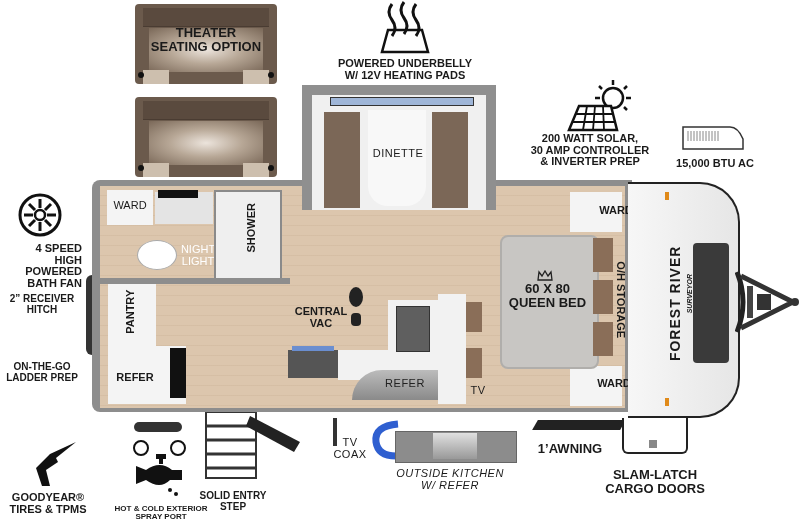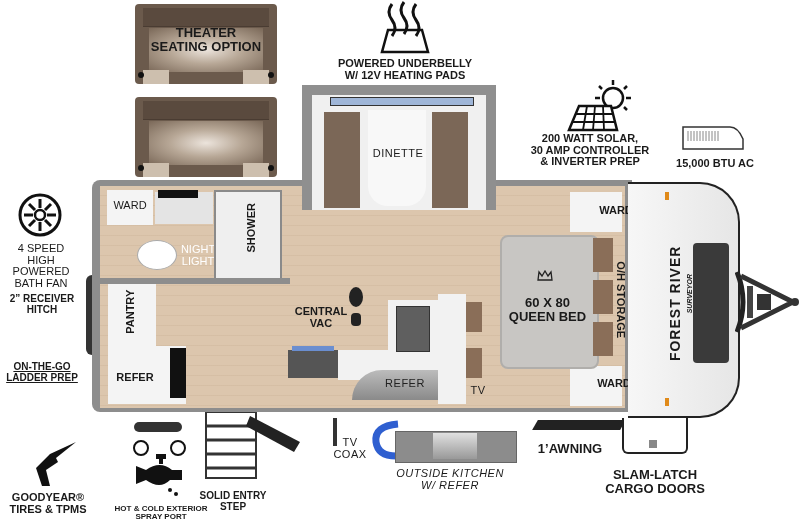--- a/index.html
+++ b/index.html
@@ -109,26 +109,26 @@
     <line x1="23" y1="7" x2="23" y2="16"></line>
       <line x1="23" y1="30" x2="23" y2="39"></line>
     <line x1="7" y1="23" x2="16" y2="23"></line>
       <line x1="30" y1="23" x2="39" y2="23"></line>
     <line x1="12" y1="12" x2="18" y2="18"></line>
       <line x1="28" y1="28" x2="34" y2="34"></line>
     <line x1="34" y1="12" x2="28" y2="18"></line>
       <line x1="12" y1="34" x2="18" y2="28"></line>
   </g>
 </svg>
-<div class="lbl sm" style="left:0px; top:243px; width:82px; font-weight:normal;">4 SPEED
+<div class="lbl sm" style="left:0px; top:243px; width:82px; font-weight:bold;text-align:right;">4 SPEED
 HIGH POWERED
 BATH FAN</div>
 <div class="lbl lg" style="left:0px; top:294px; width:84px;">2” RECEIVER
 HITCH</div>
-<div class="lbl lg" style="left:0px; top:362px; width:84px;text-decoration:underline;">ON-THE-GO
+<div class="lbl lg" style="left:0px; top:362px; width:84px;">ON-THE-GO
 LADDER PREP</div>
 
 <div class="abs" style="left:86px; top:275px; width:10px; height:80px; background:#333; border-radius:6px 0 0 6px;"></div>
 <div class="trailer"></div>
 <div class="floor"></div>
 
 <div class="dinette-slide"></div>
 <div class="dinette-inner"></div>
 <div class="abs" style="left:330px; top:97px; width:142px; height:7px; background:#9fb6d8; border:1px solid #333;"></div>
 <div class="bench" style="left:324px; top:112px; height:96px;"></div>
@@ -173,21 +173,21 @@
 <div class="lbl sm cond" style="left:468px; top:385px; width:20px; font-weight:normal;">TV</div>
 
 <div class="white-block" style="left:570px; top:192px; width:52px; height:40px;"></div>
 <div class="lbl sm" style="left:596px; top:205px; width:40px;">WARD</div>
 <div class="white-block" style="left:570px; top:366px; width:52px; height:40px;"></div>
 <div class="lbl sm" style="left:594px; top:378px; width:40px;">WARD</div>
 <div class="bed"></div>
 <svg class="abs" style="left:537px; top:270px;" width="16" height="12" viewBox="0 0 16 12">
   <path d="M1 10 L2 2 L5 6 L8 1 L11 6 L14 2 L15 10 Z" fill="none" stroke="#222" stroke-width="1.3"></path>
 </svg>
-<div class="lbl md" style="left:500px; top:296px; width:95px;">60 X 80
+<div class="lbl md" style="left:500px; top:282px; width:95px;">60 X 80
 QUEEN BED</div>
 <div class="abs" style="left:593px; top:238px; width:20px; height:34px; background:#8a6e58;"></div>
 <div class="abs" style="left:593px; top:280px; width:20px; height:34px; background:#8a6e58;"></div>
 <div class="abs" style="left:593px; top:322px; width:20px; height:34px; background:#8a6e58;"></div>
 <div class="lbl sm" style="left:575px; top:294px; width:90px; transform:rotate(90deg);">O/H STORAGE</div>
 
 <div class="front-cap"></div>
 <div class="abs" style="left:693px; top:243px; width:36px; height:120px; background:#3a3a3a; border-radius:4px;"></div>
 <div class="lbl sm" style="left:610px; top:296px; width:130px; transform:rotate(-90deg); font-size:14px; letter-spacing:1px;">FOREST RIVER</div>
 <div class="lbl" style="left:636px; top:290px; width:100px; transform:rotate(-90deg); font-size:7px; font-style:italic; top:290px; left:640px;">SURVEYOR</div>

